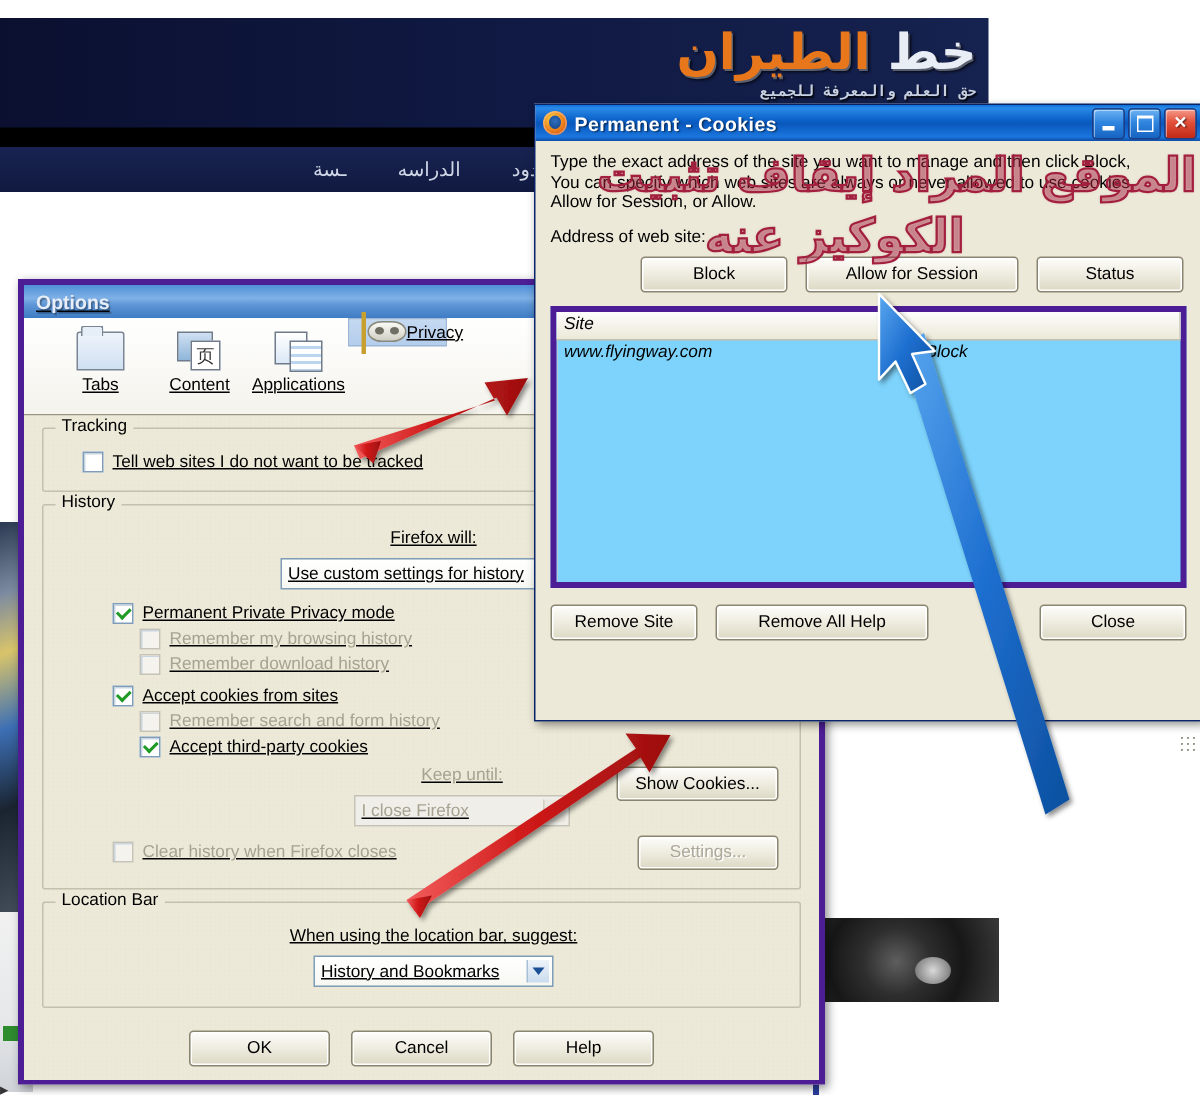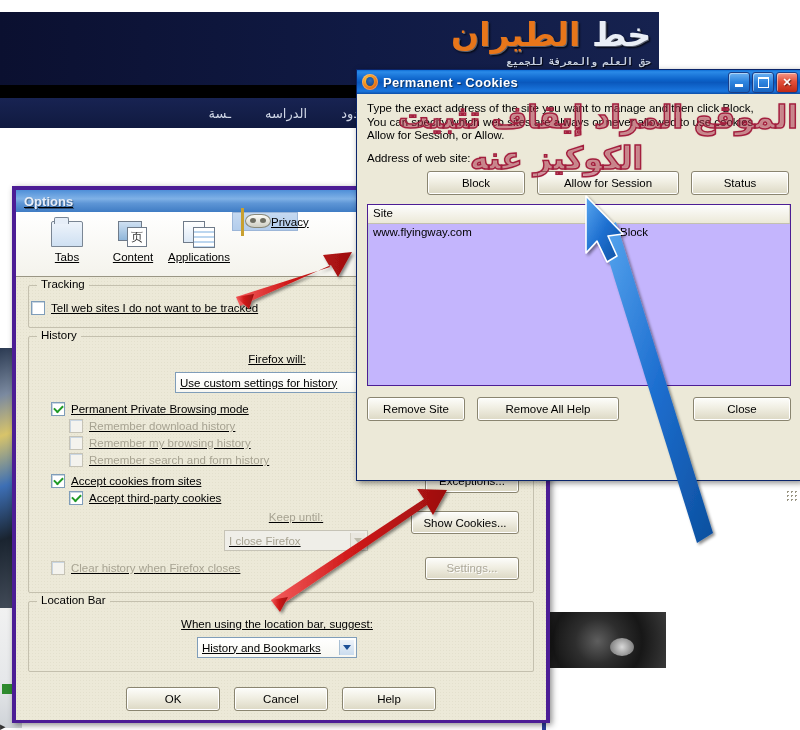--- a/index.html
+++ b/index.html
@@ -113,22 +113,23 @@
     min-width:76px;height:22px;padding:0 10px;font-size:11.5px;color:#000;
     background:linear-gradient(180deg,#fdfdfb 0%,#f0eee2 45%,#dcd8c4 100%);
     border:1px solid #8a8570;border-radius:3px;
     display:flex;align-items:center;justify-content:center;white-space:nowrap;
     font-family:"Liberation Sans",sans-serif;
     box-shadow:inset 0 0 0 1px #ffffff;
   }
   .xp-btn.wide{min-width:120px;}
   .xp-btn.disabled{color:#aca899;text-shadow:1px 1px 0 #fff;}
   .listbox{
-    margin-top:9px;height:180px;background:#c4b5fd;border:1px solid #4c1d95;
+    margin-top:9px;height:180px;background:#7dd3fc;border:4px solid #4c1d95;
     box-shadow:inset 1px 1px 0 #b9c9d8;
+    font-style:italic;
   }
   .lb-head{display:flex;height:18px;background:linear-gradient(180deg,#fdfdfd 0%,#ece9d8 100%);
     border-bottom:1px solid #c3c0b0;font-size:11.5px;}
   .lb-h-site{flex:1;padding:2px 0 0 5px;border-right:1px solid #d6d3c4;}
   .lb-h-status{width:170px;padding:2px 0 0 6px;}
   .lb-row{display:flex;height:17px;font-size:11.5px;align-items:center;}
   .lb-c-site{flex:1;padding-left:5px;}
   .lb-c-status{width:170px;padding-left:6px;}
   .exc-footrow{display:flex;align-items:center;margin-top:11px;}
   .exc-footrow .spacer{flex:1;}
@@ -171,21 +172,21 @@
   .ic-privacy{width:34px;height:28px;position:relative;}
   .ic-privacy .pole{position:absolute;left:4px;top:0;width:3px;height:28px;background:#c8a030;}
   .ic-privacy .mask{position:absolute;left:8px;top:6px;width:24px;height:12px;border-radius:12px/9px;
     background:linear-gradient(180deg,#fbfbf6 0%,#cfcfc4 100%);border:1px solid #8a8a7a;}
   .ic-privacy .mask:before,.ic-privacy .mask:after{content:"";position:absolute;top:3px;width:6px;height:5px;
     border-radius:50%;background:#6e6e62;}
   .ic-privacy .mask:before{left:4px;} .ic-privacy .mask:after{right:4px;}
 
   .opt-content{position:relative;height:calc(100% - 86px);background:#ece9d8;padding:8px 12px 0 12px;box-sizing:border-box;
     background-image:radial-gradient(#e3e0cd 0.5px,transparent 0.6px);background-size:3px 3px;}
-  .group{border:1px solid #c4c0ae;border-radius:2px;position:relative;margin-bottom:8px;padding:12px 10px 9px 2px;}
+  .group{border:1px solid #c4c0ae;border-radius:2px;position:relative;margin-bottom:8px;padding:12px 10px 9px 26px;}
   .group > .gtitle{position:absolute;left:8px;top:-8px;background:#ece9d8;padding:0 4px;font-size:11.5px;color:#000;}
   .cbrow{display:flex;align-items:center;gap:6px;font-size:11.5px;margin:3px 0;}
   .cb{width:12px;height:12px;border:1px solid #7f9db9;background:#fff;box-shadow:inset 1px 1px 0 #c9d6e2;
      display:flex;align-items:center;justify-content:center;flex:0 0 12px;}
   .cb.checked:after{content:"";width:7px;height:4px;border-left:2px solid #1f9a24;border-bottom:2px solid #1f9a24;
      transform:rotate(-45deg);margin-top:-2px;}
   .cb.dis{border-color:#c6c3b6;background:#f4f3ee;}
   .dim{color:#a7a392;}
   .selrow{display:flex;align-items:center;gap:7px;font-size:11.5px;margin:4px 0;flex-direction:column;}
   .sel{
@@ -306,43 +307,43 @@
       <div class="selrow">
         <span>Firefox will:</span>
         <span class="sel" style="width:196px;">
           <span>Use custom settings for history</span>
           <span class="cv"></span>
         </span>
       </div>
 
       <div class="cbrow indent1" style="margin-top:9px;">
         <span class="cb checked"></span>
-        <span>Permanent Private Browsing mode</span>
+        <span>Permanent Private Privacy mode</span>
+      </div>
+      <div class="cbrow indent2 dim">
+        <span class="cb dis"></span>
+        <span>Remember my browsing history</span>
       </div>
       <div class="cbrow indent2 dim">
         <span class="cb dis"></span>
         <span>Remember download history</span>
       </div>
-      <div class="cbrow indent2 dim">
-        <span class="cb dis"></span>
-        <span>Remember my browsing history</span>
-      </div>
-      <div class="cbrow indent2 dim">
-        <span class="cb dis"></span>
-        <span>Remember search and form history</span>
-      </div>
-
       <div class="cbrow indent1" style="margin-top:7px;">
         <span class="cb checked"></span>
         <span>Accept cookies from sites</span>
         <span class="right-btns" style="top:auto;">
           <span class="xp-btn" style="min-width:72px;height:21px;">
             <span>Exceptions...</span>
           </span>
         </span>
+      </div>
+
+      <div class="cbrow indent2 dim">
+        <span class="cb dis"></span>
+        <span>Remember search and form history</span>
       </div>
 
       <div class="cbrow indent2">
         <span class="cb checked"></span>
         <span>Accept third-party cookies</span>
       </div>
 
       <div class="selrow indent2 dim" style="margin-top:6px;">
         <span>Keep until:</span>
         <span class="sel dis" style="width:136px;">

